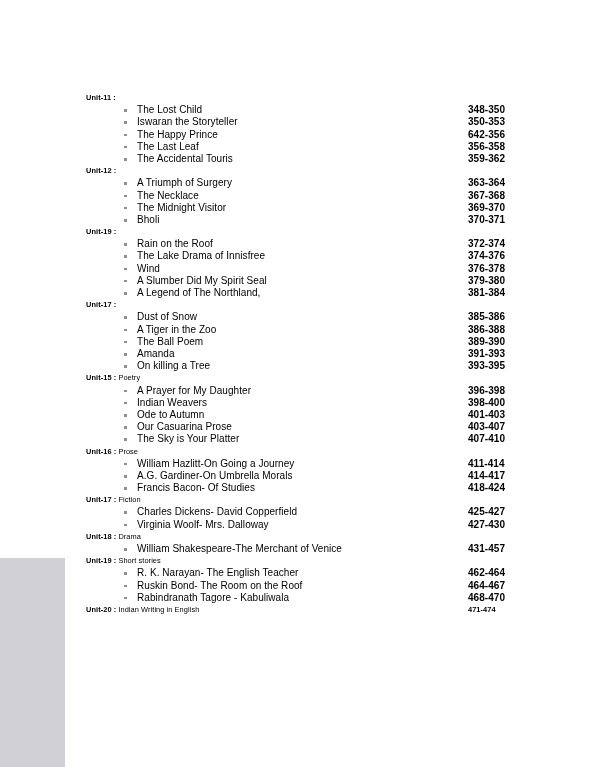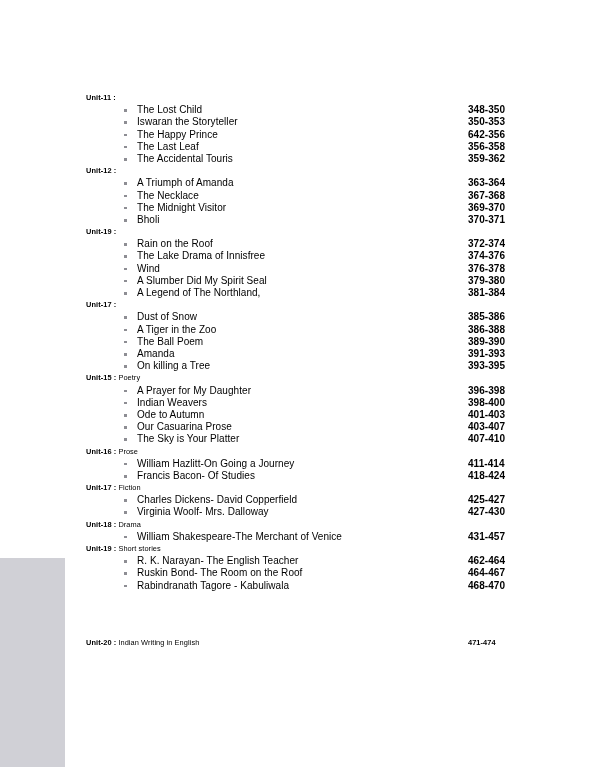--- a/index.html
+++ b/index.html
@@ -74,21 +74,20 @@
     left: 382px;
     top: 0;
     font-weight: bold;
     letter-spacing: 0.005em;
   }
 
   
   .unit-heading.with-pages {
     position: relative;
     height: 12.2px;
-    margin-top: 45px;
   }
   .unit-heading.with-pages .pages {
     position: absolute;
     left: 382px;
     top: 0;
     font-weight: bold;
   }
 </style>
 </head>
 <body>
@@ -118,21 +117,21 @@
       <span class="pages">356-358</span>
     </div>
     <div class="entry">
       <span class="bullet"></span>
       <span class="title">The Accidental Touris</span>
       <span class="pages">359-362</span>
     </div>
     <div class="unit-heading"><span>Unit-12 :</span></div>
     <div class="entry">
       <span class="bullet"></span>
-      <span class="title">A Triumph of Amanda</span>
+      <span class="title">A Triumph of Surgery</span>
       <span class="pages">363-364</span>
     </div>
     <div class="entry">
       <span class="bullet"></span>
       <span class="title">The Necklace</span>
       <span class="pages">367-368</span>
     </div>
     <div class="entry">
       <span class="bullet"></span>
       <span class="title">The Midnight Visitor</span>
@@ -222,20 +221,25 @@
       <span class="pages">407-410</span>
     </div>
     <div class="unit-heading"><span>Unit-16 :</span> <span class="unit-sub">Prose</span></div>
     <div class="entry">
       <span class="bullet"></span>
       <span class="title">William Hazlitt-On Going a Journey</span>
       <span class="pages">411-414</span>
     </div>
     <div class="entry">
       <span class="bullet"></span>
+      <span class="title">A.G. Gardiner-On Umbrella Morals</span>
+      <span class="pages">414-417</span>
+    </div>
+    <div class="entry">
+      <span class="bullet"></span>
       <span class="title">Francis Bacon- Of Studies</span>
       <span class="pages">418-424</span>
     </div>
     <div class="unit-heading"><span>Unit-17 :</span> <span class="unit-sub">Fiction</span></div>
     <div class="entry">
       <span class="bullet"></span>
       <span class="title">Charles Dickens- David Copperfield</span>
       <span class="pages">425-427</span>
     </div>
     <div class="entry">

